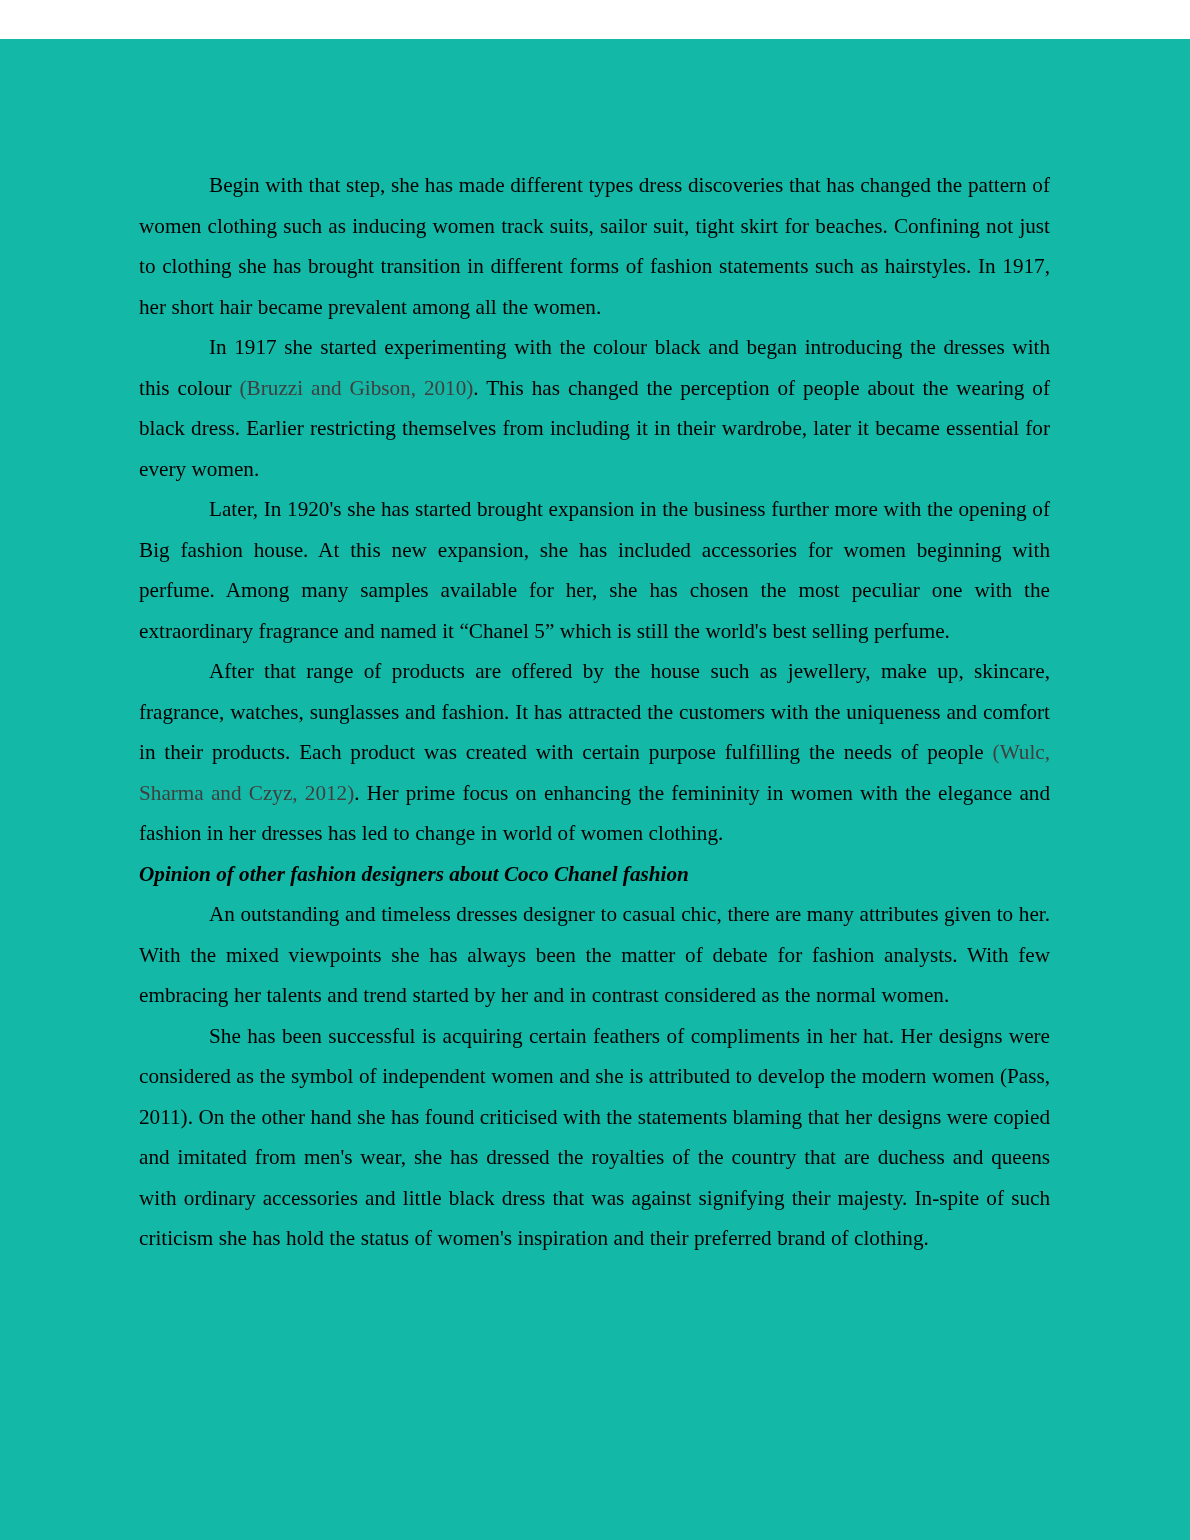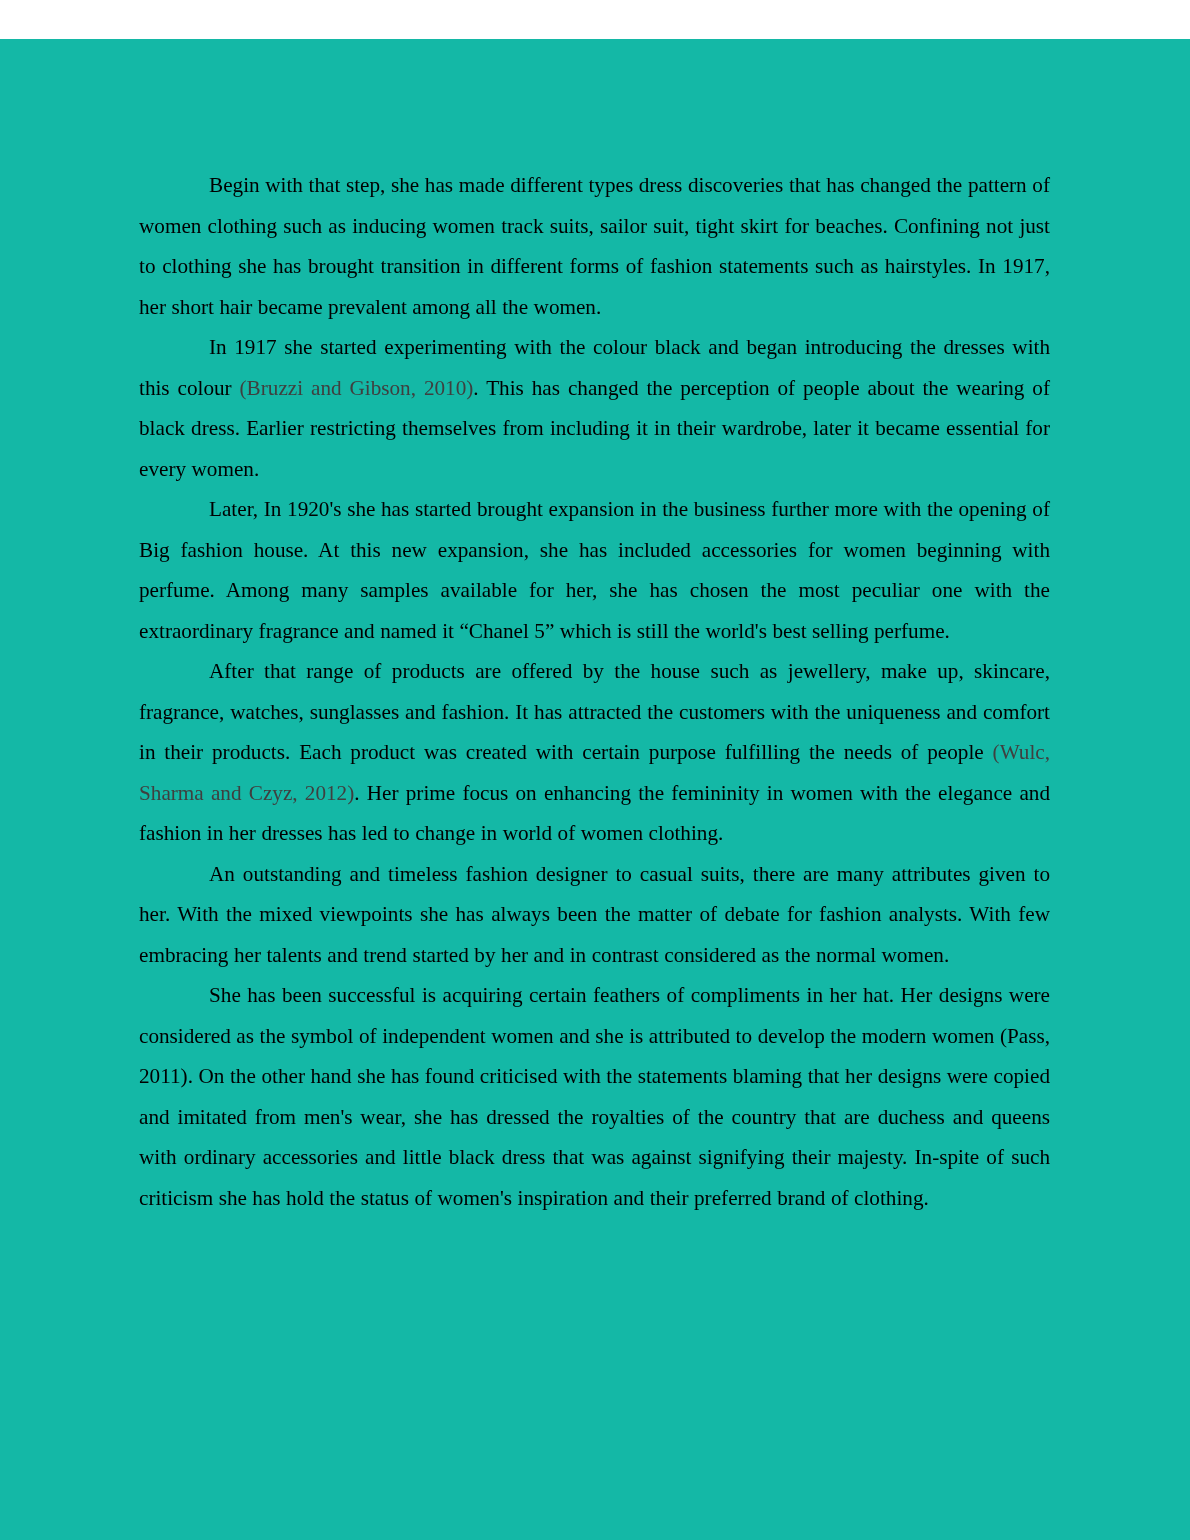--- a/index.html
+++ b/index.html
@@ -63,19 +63,20 @@
   <div class="doc-body">
 
     <p class="para">Begin with that step, she has made different types dress discoveries that has changed the pattern of women clothing such as inducing women track suits, sailor suit, tight skirt for beaches. Confining not just to clothing she has brought transition in different forms of fashion statements such as hairstyles. In 1917, her short hair became prevalent among all the women.</p>
 
     <p class="para"><span>In 1917 she started experimenting with the colour black and began introducing the dresses with this colour </span><span class="citation">(Bruzzi and Gibson, 2010)</span><span>. This has changed the perception of people about the wearing of black dress. Earlier restricting themselves from including it in their wardrobe, later it became essential for every women.</span></p>
 
     <p class="para">Later, In 1920's she has started brought expansion in the business further more with the opening of Big fashion house. At this new expansion, she has included accessories for women beginning with perfume. Among many samples available for her, she has chosen the most peculiar one with the extraordinary fragrance and named it “Chanel 5” which is still the world's best selling perfume.</p>
 
     <p class="para"><span>After that range of products are offered by the house such as jewellery, make up, skincare, fragrance, watches, sunglasses and fashion. It has attracted the customers with the uniqueness and comfort in their products. Each product was created with certain purpose fulfilling the needs of people </span><span class="citation">(Wulc, Sharma and Czyz, 2012)</span><span>. Her prime focus on enhancing the femininity in women with the elegance and fashion in her dresses has led to change in world of women clothing.</span></p>
 
+    <h2 class="section-heading">Opinion of other fashion designers about Coco Chanel fashion</h2>
 
-    <p class="para">An outstanding and timeless fashion designer to casual suits, there are many attributes given to her. With the mixed viewpoints she has always been the matter of debate for fashion analysts. With few embracing her talents and trend started by her and in contrast considered as the normal women.</p>
+    <p class="para">An outstanding and timeless dresses designer to casual chic, there are many attributes given to her. With the mixed viewpoints she has always been the matter of debate for fashion analysts. With few embracing her talents and trend started by her and in contrast considered as the normal women.</p>
 
     <p class="para">She has been successful is acquiring certain feathers of compliments in her hat. Her designs were considered as the symbol of independent women and she is attributed to develop the modern women (Pass, 2011). On the other hand she has found criticised with the statements blaming that her designs were copied and imitated from men's wear, she has dressed the royalties of the country that are duchess and queens with ordinary accessories and little black dress that was against signifying their majesty. In-spite of such criticism she has hold the status of women's inspiration and their preferred brand of clothing.</p>
 
   </div>
 </div>
 
 </body></html>

